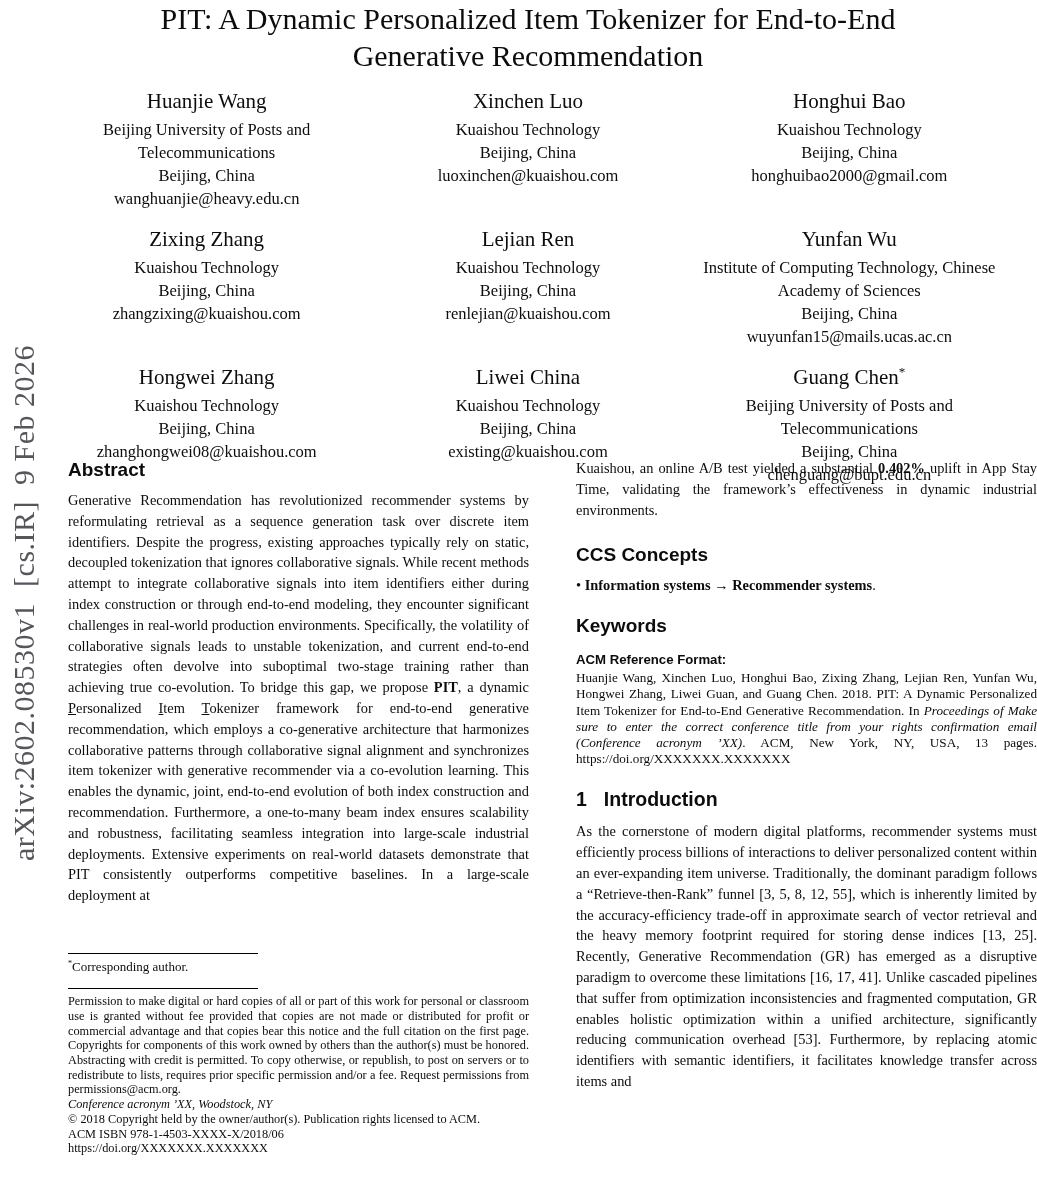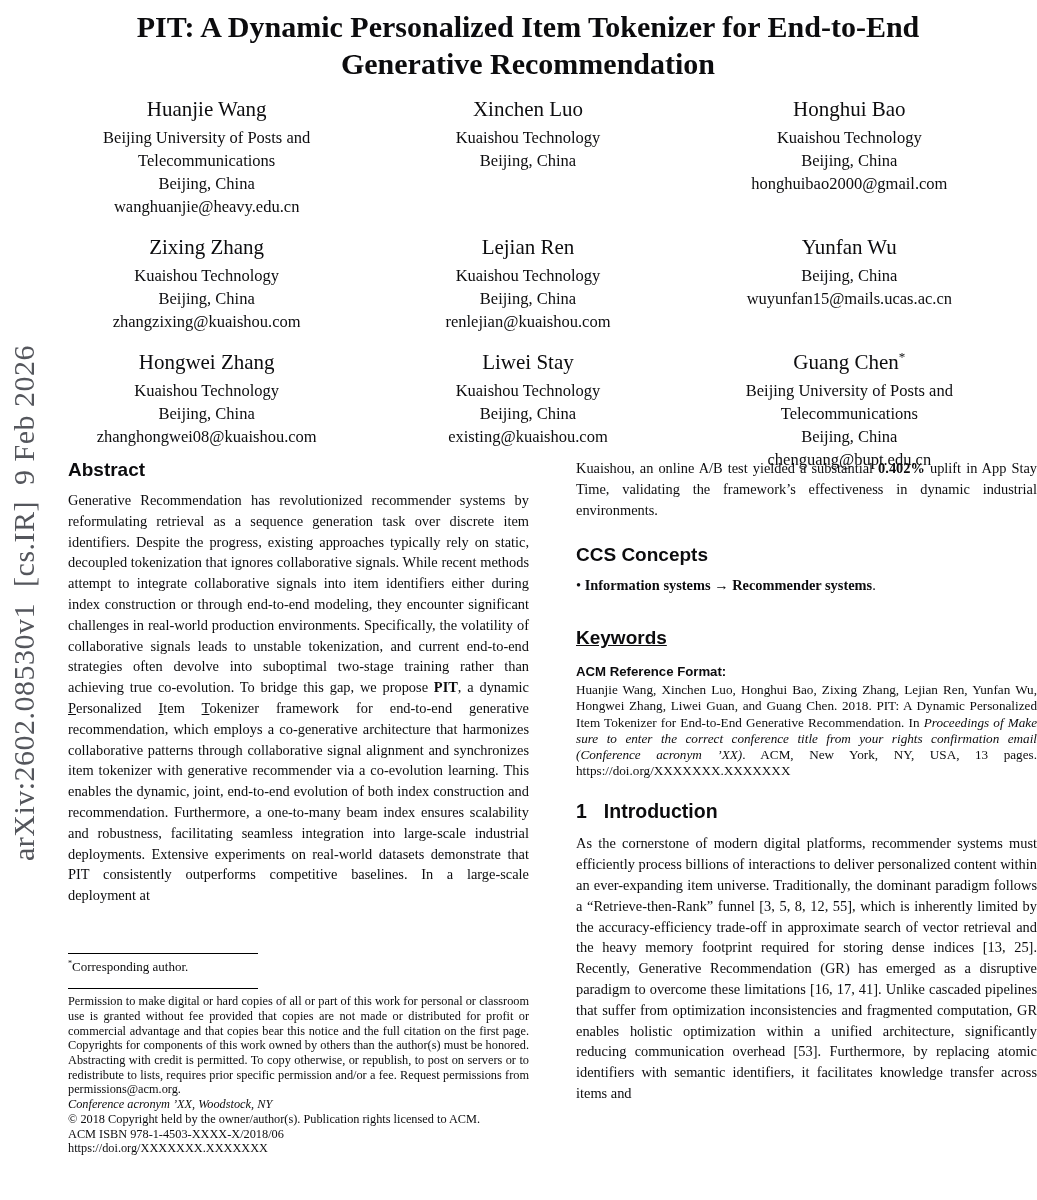--- a/index.html
+++ b/index.html
@@ -12,27 +12,27 @@
 
   
   .arxiv-stamp {
     position:absolute; top:603px; left:24px;
     transform:translate(-50%,-50%) rotate(-90deg);
     white-space:pre; font-size:30px; color:#54565c; letter-spacing:0.5px;
   }
 
   
   .title-block {
-    position:absolute; top:8px; left:38px; width:980px;
-    text-align:center; font-weight:bold; font-size:30px; line-height:37px;
+    position:absolute; top:0; left:38px; width:980px;
+    text-align:center; font-weight:normal; font-size:30px; line-height:37px;
   }
 
   
   .authors-grid {
-    position:absolute; top:96px; left:52px; width:952px;
+    position:absolute; top:88px; left:52px; width:952px;
     display:grid; grid-template-columns:1fr 1fr 1fr;
     row-gap:16px; column-gap:12px;
   }
   .author { text-align:center; }
   .author-name { font-size:21px; line-height:26px; margin-bottom:4px; }
   .author-affil, .author-email { font-size:16.5px; line-height:23px; }
   sup { vertical-align:super; font-size:62%; line-height:0; }
 
   
   .col { position:absolute; width:461px; top:458px; }
@@ -40,21 +40,21 @@
   .col-right { left:576px; }
 
   .section-heading {
     font-family:"Liberation Sans","DejaVu Sans",sans-serif;
     font-size:19px; font-weight:bold; margin:0 0 9px 0; line-height:23px;
   }
   p { margin:0; }
   .body-text { font-size:14.4px; line-height:20.8px; text-align:justify; hyphens:auto; }
 
   .ccs-heading { margin-top:23px; }
-  .kw-heading  { margin-top:30px;text-decoration:underline; }
+  .kw-heading  { margin-top:18px; }
   .kw-text     { }
   .ref-heading {
     font-family:"Liberation Sans","DejaVu Sans",sans-serif;
     font-weight:bold; font-size:13.2px; margin-top:15px; margin-bottom:3px;
   }
   .ref-text { font-size:13.2px; line-height:16.2px; text-align:justify; }
   .intro-heading { margin-top:21px; font-size:19.5px; margin-bottom:10px; }
   .sec-num { margin-right:17px; }
 
   
@@ -85,20 +85,21 @@
       <div class="author-name"><span>Huanjie Wang</span><sup></sup></div>
       <div class="author-affil">Beijing University of Posts and Telecommunications</div>
       <div class="author-affil">Beijing, China</div>
       <div class="author-email">wanghuanjie@heavy.edu.cn</div>
     </div>
 
     <div class="author">
       <div class="author-name"><span>Xinchen Luo</span><sup></sup></div>
       <div class="author-affil">Kuaishou Technology</div>
       <div class="author-affil">Beijing, China</div>
+      <div class="author-email">luoxinchen@kuaishou.com</div>
     </div>
 
     <div class="author">
       <div class="author-name"><span>Honghui Bao</span><sup></sup></div>
       <div class="author-affil">Kuaishou Technology</div>
       <div class="author-affil">Beijing, China</div>
       <div class="author-email">honghuibao2000@gmail.com</div>
     </div>
 
     <div class="author">
@@ -110,33 +111,34 @@
 
     <div class="author">
       <div class="author-name"><span>Lejian Ren</span><sup></sup></div>
       <div class="author-affil">Kuaishou Technology</div>
       <div class="author-affil">Beijing, China</div>
       <div class="author-email">renlejian@kuaishou.com</div>
     </div>
 
     <div class="author">
       <div class="author-name"><span>Yunfan Wu</span><sup></sup></div>
+      <div class="author-affil">Institute of Computing Technology, Chinese Academy of Sciences</div>
       <div class="author-affil">Beijing, China</div>
       <div class="author-email">wuyunfan15@mails.ucas.ac.cn</div>
     </div>
 
     <div class="author">
       <div class="author-name"><span>Hongwei Zhang</span><sup></sup></div>
       <div class="author-affil">Kuaishou Technology</div>
       <div class="author-affil">Beijing, China</div>
       <div class="author-email">zhanghongwei08@kuaishou.com</div>
     </div>
 
     <div class="author">
-      <div class="author-name"><span>Liwei Stay</span><sup></sup></div>
+      <div class="author-name"><span>Liwei China</span><sup></sup></div>
       <div class="author-affil">Kuaishou Technology</div>
       <div class="author-affil">Beijing, China</div>
       <div class="author-email">existing@kuaishou.com</div>
     </div>
 
     <div class="author">
       <div class="author-name"><span>Guang Chen</span><sup>*</sup></div>
       <div class="author-affil">Beijing University of Posts and Telecommunications</div>
       <div class="author-affil">Beijing, China</div>
       <div class="author-email">chenguang@bupt.edu.cn</div>

